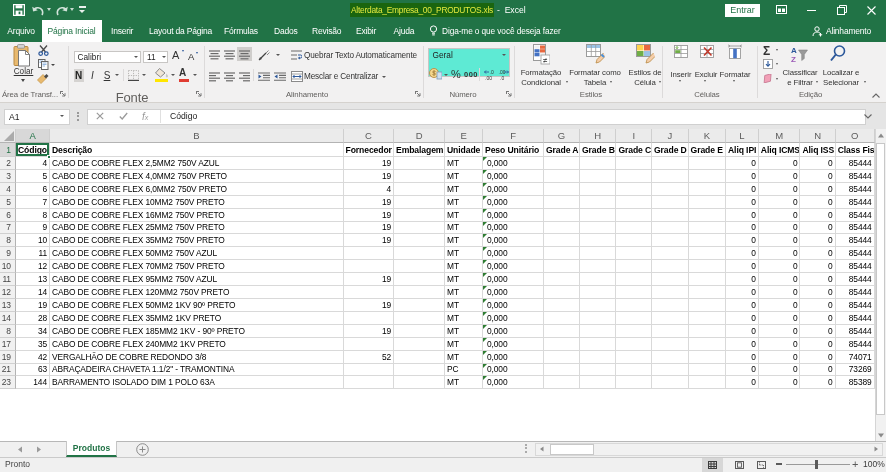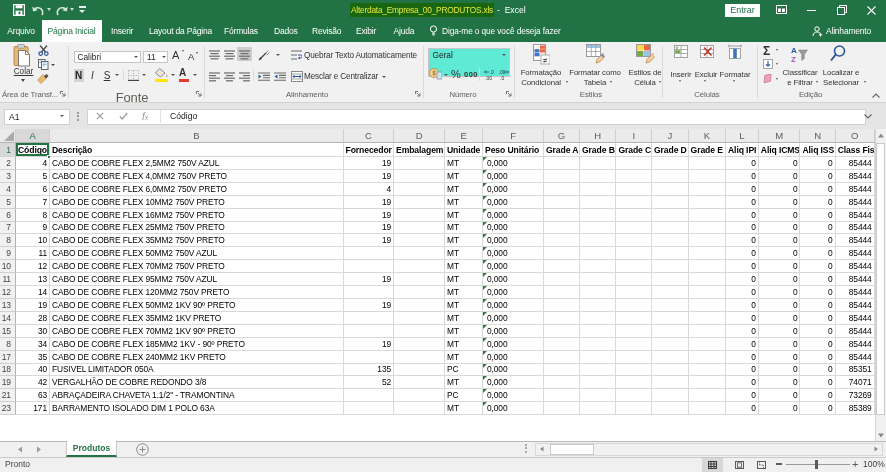--- a/index.html
+++ b/index.html
@@ -628,38 +628,20 @@
         <td></td>
         <td></td>
         <td></td>
         <td></td>
         <td class="r">0</td>
         <td class="r">0</td>
         <td class="r">0</td>
         <td class="r">85444</td>
       </tr>
       <tr style="height:12.92px;">
-        <td class="rn">15</td>
-        <td class="r">30</td>
-        <td class="l">CABO DE COBRE FLEX 70MM2 1KV 90º PRETO</td>
-        <td class="r"></td>
-        <td></td>
-        <td class="l">MT</td>
-        <td class="l" style="position:relative;padding-left:4px;"><div class="tri"></div>0,000</td>
-        <td></td>
-        <td></td>
-        <td></td>
-        <td></td>
-        <td></td>
-        <td class="r">0</td>
-        <td class="r">0</td>
-        <td class="r">0</td>
-        <td class="r">85444</td>
-      </tr>
-      <tr style="height:12.92px;">
         <td class="rn">8</td>
         <td class="r">34</td>
         <td class="l">CABO DE COBRE FLEX 185MM2 1KV - 90º PRETO</td>
         <td class="r">19</td>
         <td></td>
         <td class="l">MT</td>
         <td class="l" style="position:relative;padding-left:4px;"><div class="tri"></div>0,000</td>
         <td></td>
         <td></td>
         <td></td>
@@ -682,38 +664,20 @@
         <td></td>
         <td></td>
         <td></td>
         <td></td>
         <td class="r">0</td>
         <td class="r">0</td>
         <td class="r">0</td>
         <td class="r">85444</td>
       </tr>
       <tr style="height:12.92px;">
-        <td class="rn">18</td>
-        <td class="r">40</td>
-        <td class="l">FUSIVEL LIMITADOR 050A</td>
-        <td class="r">135</td>
-        <td></td>
-        <td class="l">PC</td>
-        <td class="l" style="position:relative;padding-left:4px;"><div class="tri"></div>0,000</td>
-        <td></td>
-        <td></td>
-        <td></td>
-        <td></td>
-        <td></td>
-        <td class="r">0</td>
-        <td class="r">0</td>
-        <td class="r">0</td>
-        <td class="r">85351</td>
-      </tr>
-      <tr style="height:12.92px;">
         <td class="rn">19</td>
         <td class="r">42</td>
         <td class="l">VERGALHÃO DE COBRE REDONDO 3/8</td>
         <td class="r">52</td>
         <td></td>
         <td class="l">MT</td>
         <td class="l" style="position:relative;padding-left:4px;"><div class="tri"></div>0,000</td>
         <td></td>
         <td></td>
         <td></td>
@@ -737,21 +701,21 @@
         <td></td>
         <td></td>
         <td></td>
         <td class="r">0</td>
         <td class="r">0</td>
         <td class="r">0</td>
         <td class="r">73269</td>
       </tr>
       <tr style="height:12.92px;margin-top:43px;">
         <td class="rn">23</td>
-        <td class="r">171</td>
+        <td class="r">144</td>
         <td class="l">BARRAMENTO ISOLADO DIM 1 POLO 63A</td>
         <td class="r"></td>
         <td></td>
         <td class="l">MT</td>
         <td class="l" style="position:relative;padding-left:4px;"><div class="tri"></div>0,000</td>
         <td></td>
         <td></td>
         <td></td>
         <td></td>
         <td></td>

